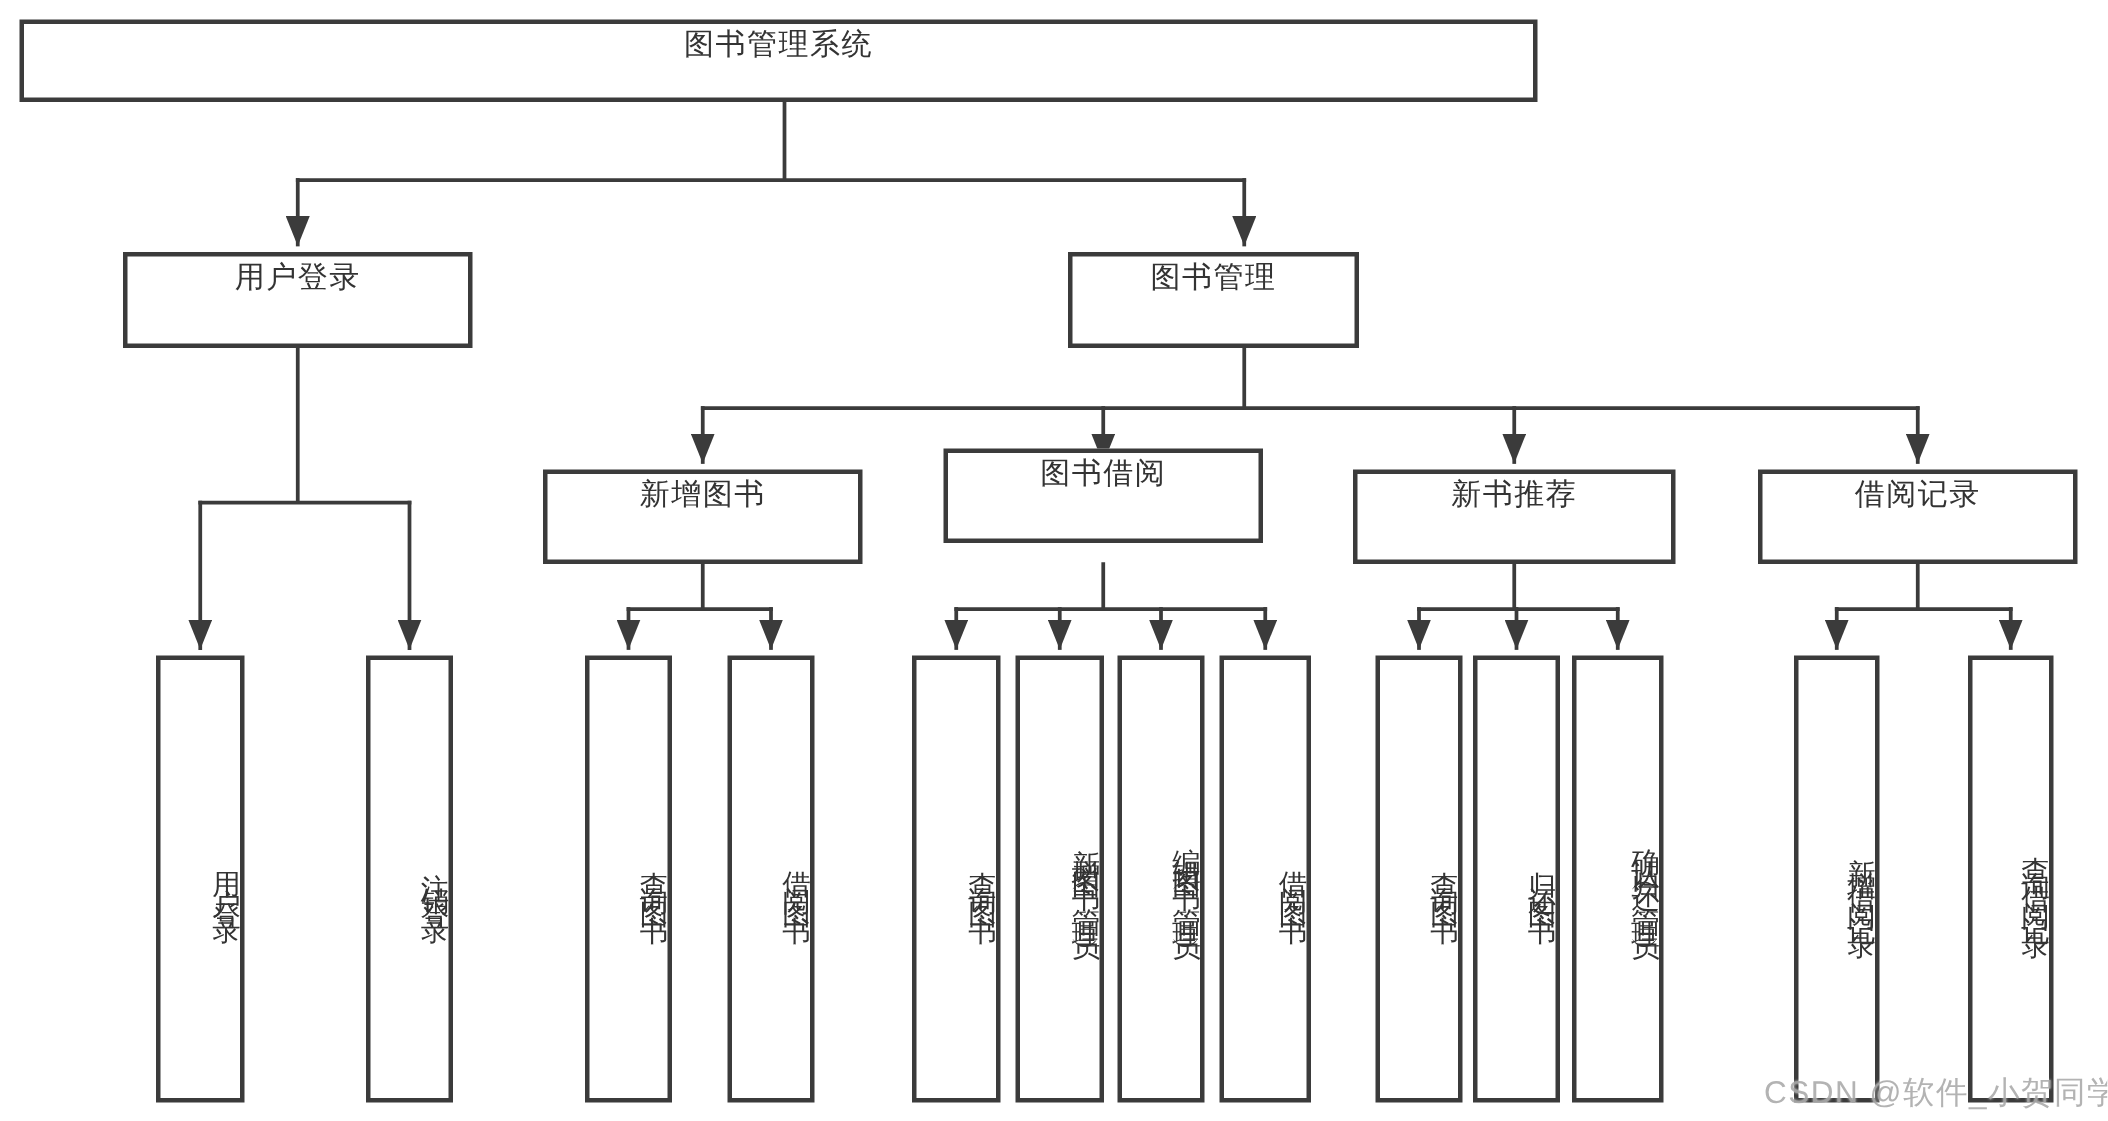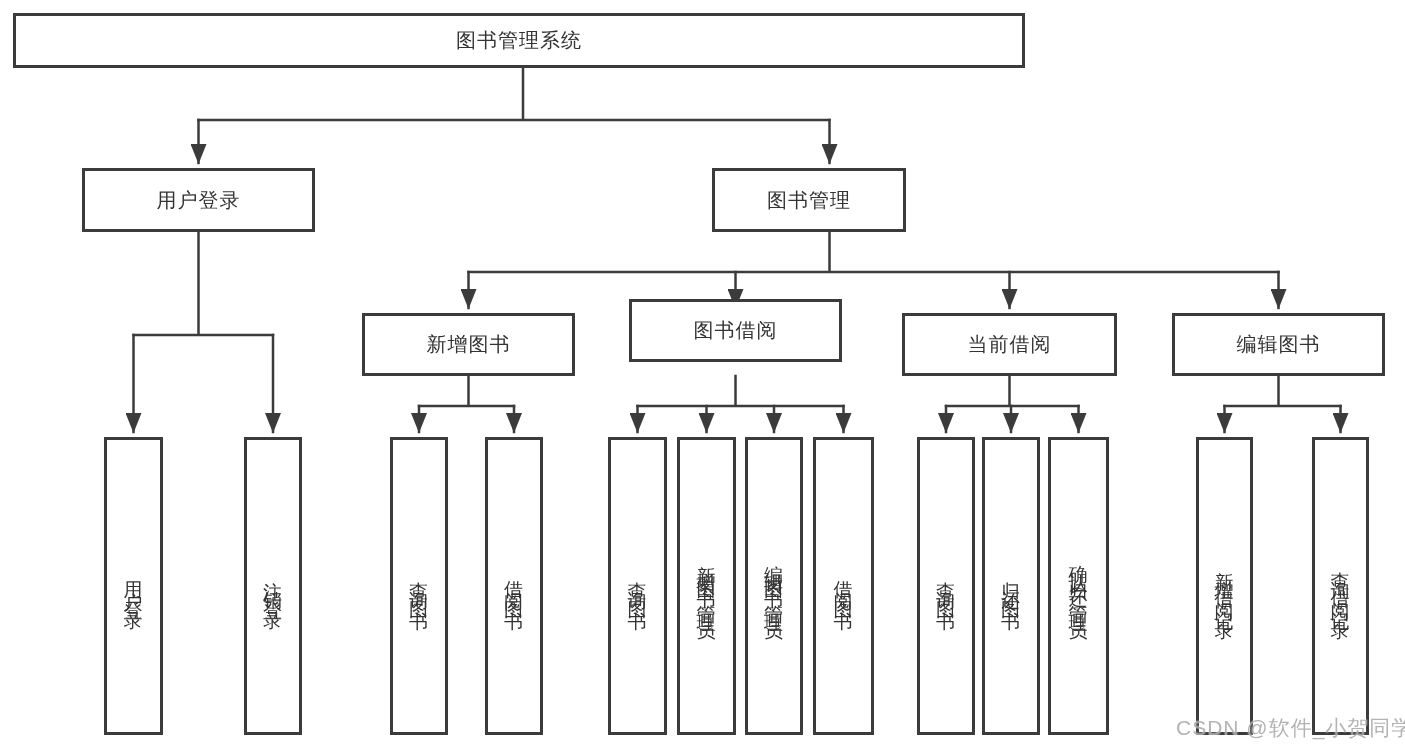--- a/index.html
+++ b/index.html
@@ -12,21 +12,21 @@
   }
   .connector-layer{
     position:absolute;left:0;top:0;width:1405px;height:747px;
     pointer-events:none;
   }
   .node{
     position:absolute;
     box-sizing:border-box;
     border:3px solid #3b3b3b;
     background:#ffffff;
-    display:flex;align-items:center;justify-content:center;
+    display:flex;align-items:flex-start;justify-content:center;
     color:#333333;
   }
   .node.h{ font-size:20px; letter-spacing:1px; }
   .node.root{ font-size:20px; letter-spacing:1px; }
   .node.v{
     writing-mode:vertical-rl;
     text-orientation:mixed;
     font-size:19px;
     letter-spacing:10px;
     line-height:1;
@@ -104,24 +104,24 @@
     <span>图书管理</span>
   </div>
 
   <div class="node h" style="left:362px;top:313px;width:213px;height:63px;">
     <span>新增图书</span>
   </div>
   <div class="node h" style="left:629px;top:299px;width:213px;height:63px;">
     <span>图书借阅</span>
   </div>
   <div class="node h" style="left:902px;top:313px;width:215px;height:63px;">
-    <span>当前借阅</span>
+    <span>新书推荐</span>
   </div>
   <div class="node h" style="left:1172px;top:313px;width:213px;height:63px;">
-    <span>编辑图书</span>
+    <span>借阅记录</span>
   </div>
 
   <div class="node v" style="left:104px;top:437px;width:59px;height:298px;">
     <span>用户登录</span>
   </div>
   <div class="node v" style="left:244px;top:437px;width:58px;height:298px;">
     <span>注销登录</span>
   </div>
 
   <div class="node v" style="left:390px;top:437px;width:58px;height:298px;">

